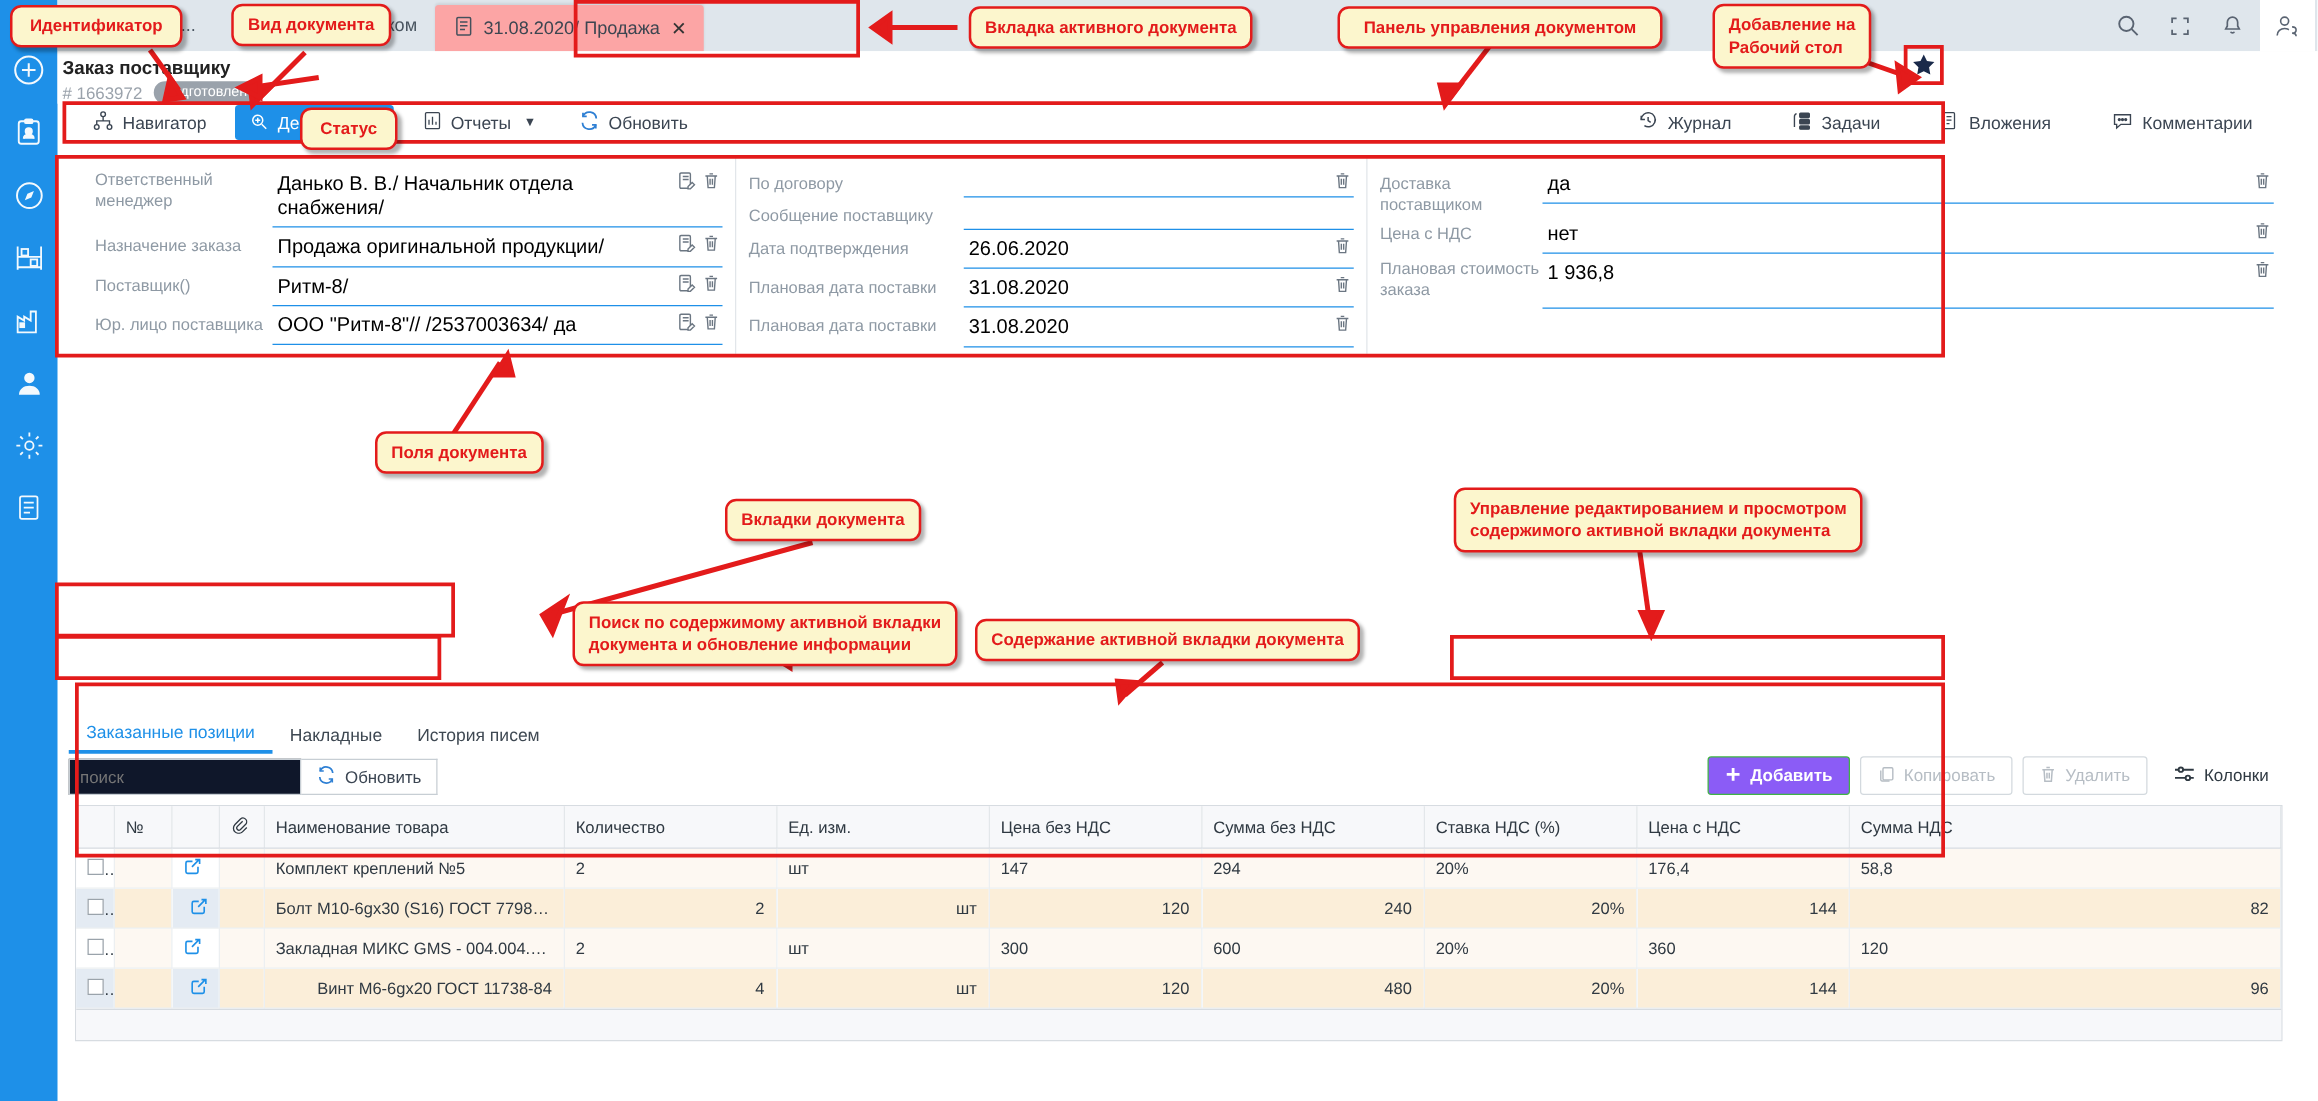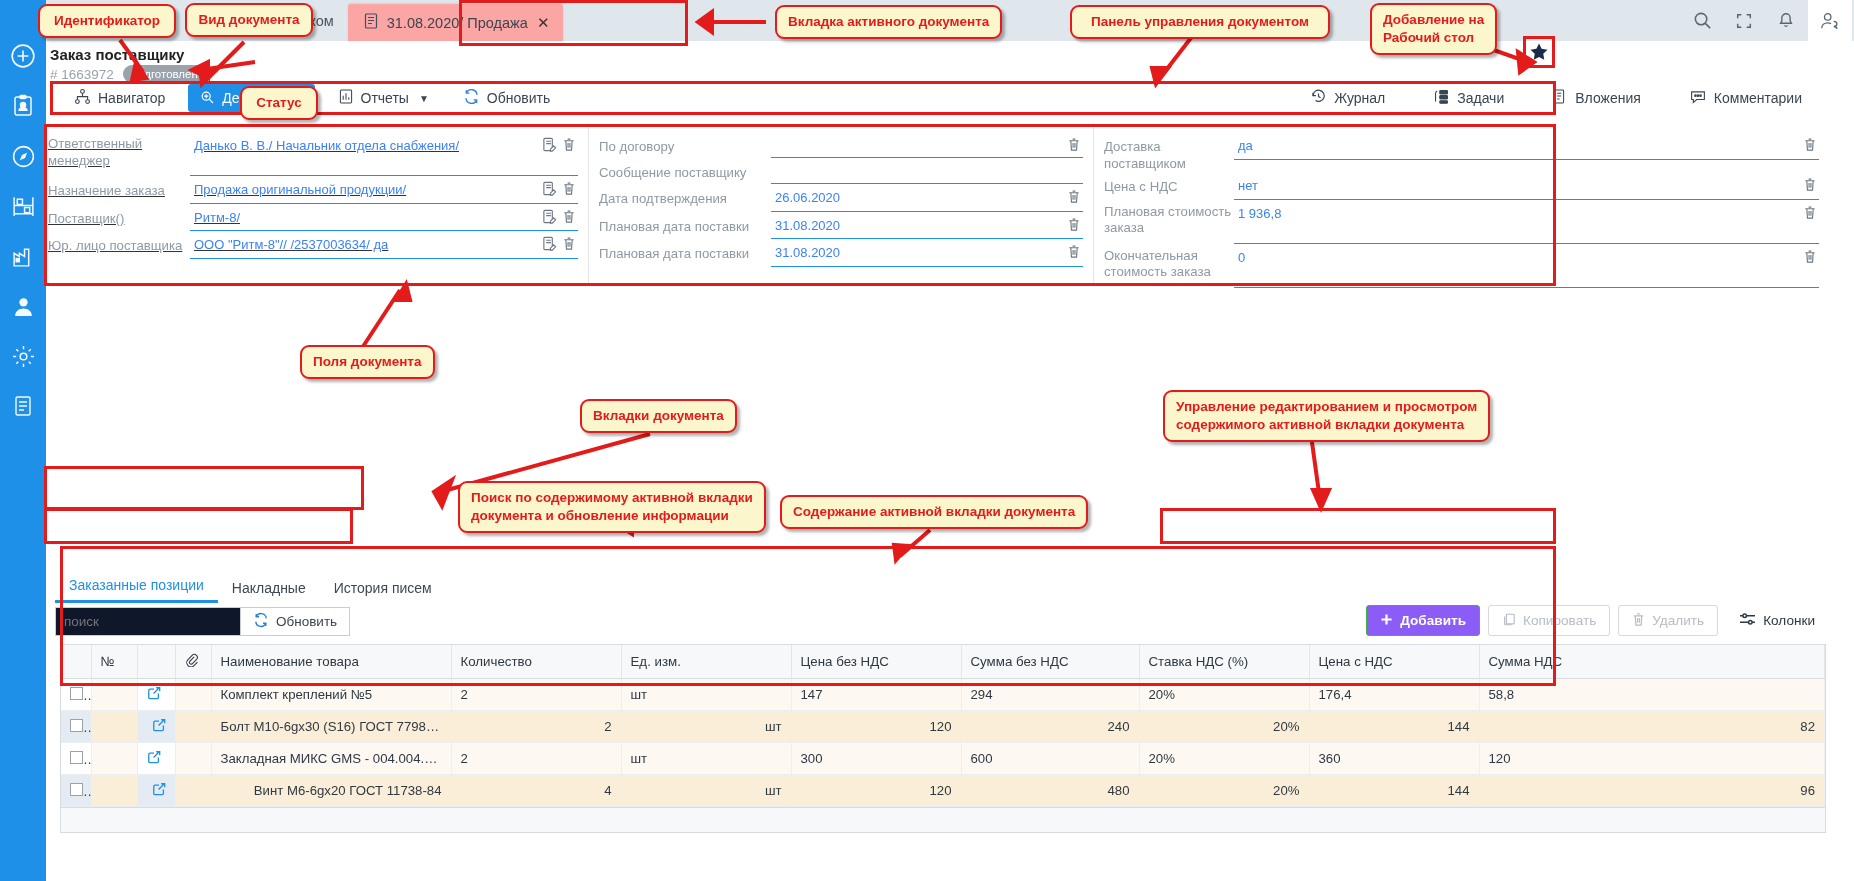--- a/index.html
+++ b/index.html
@@ -76,33 +76,33 @@
   .tb-btn .caret { font-size:10px; margin-left:3px; }
   .tb-left { display:flex; align-items:center; gap:12px; padding-left:8px; }
   .tb-right { margin-left:auto; display:flex; align-items:center; gap:26px; padding-right:14px; }
 
   
   #fields-panel {
     position:absolute; left:48px; top:126px; width:1781px; height:157px;
     background:#fff; display:flex;
   }
   .fcol { display:flex; flex-direction:column; padding:6px 0 0 0; }
-  .fcol.c1 { width:540px; padding-left:0;text-decoration:underline; }
+  .fcol.c1 { width:540px; padding-left:28px; }
   .fcol.c2 { width:505px; padding-left:10px; border-left:1px solid #e2e6ea; }
   .fcol.c3 { width:calc(1781px - 540px - 505px); padding-left:10px; border-left:1px solid #e2e6ea; }
   .frow { display:flex; align-items:flex-start; padding:0 10px 0 0; }
   .flabel {
     color:#8e99a4; font-size:13.2px; line-height:1.25; padding-top:7px;
     flex:0 0 auto; word-wrap:break-word;
   }
   .fcol.c1 .flabel { width:142px; }
   .fcol.c2 .flabel { width:172px; }
   .fcol.c3 .flabel { width:130px; }
   .fval-wrap { flex:1; border-bottom:1px solid #1e90e8; display:flex; align-items:flex-start; min-height:26px; }
-  .fval { flex:1; color:#3b82f6; font-size:13px; padding:6px 4px 5px 4px; line-height:1.2; }
+  .fval { flex:1; color:#000000; font-size:16px; padding:6px 4px 5px 4px; line-height:1.2; }
   .fval.empty { min-height:20px; }
   .fact { display:flex; align-items:center; gap:5px; padding:5px 2px 0 4px; color:#6b7682; }
   .fact svg { cursor:pointer; }
   .frow.tall .flabel { padding-top:4px; }
   .frow.tall .fval-wrap { min-height:44px; }
 
   
   #doc-tabs {
     position:absolute; left:55px; top:572px; display:flex; align-items:flex-end; gap:0;
   }
@@ -527,32 +527,20 @@
                 <path d="M2 4h10M5.5 2.2h3M3.6 4l.7 10h5.4l.7-10"></path>
                 <path d="M6 6.5v5M8 6.5v5"></path>
               </svg></span>
           </div>
         </div>
       </div>
       <div class="frow tall">
         <div class="flabel">Плановая стоимость заказа</div>
         <div class="fval-wrap">
           <div class="fval">1 936,8</div>
-          <div class="fact">
-            <span><svg width="14" height="15" viewBox="0 0 14 16" fill="none" stroke="#6b7682" stroke-width="1.2">
-                <path d="M2 4h10M5.5 2.2h3M3.6 4l.7 10h5.4l.7-10"></path>
-                <path d="M6 6.5v5M8 6.5v5"></path>
-              </svg></span>
-          </div>
-        </div>
-      </div>
-      <div class="frow tall">
-        <div class="flabel">Окончательная стоимость заказа</div>
-        <div class="fval-wrap">
-          <div class="fval">0</div>
           <div class="fact">
             <span><svg width="14" height="15" viewBox="0 0 14 16" fill="none" stroke="#6b7682" stroke-width="1.2">
                 <path d="M2 4h10M5.5 2.2h3M3.6 4l.7 10h5.4l.7-10"></path>
                 <path d="M6 6.5v5M8 6.5v5"></path>
               </svg></span>
           </div>
         </div>
       </div>
     </div>
 </div>
@@ -764,21 +752,21 @@
         <path d="M452,480 l-18,12 8,14 z"></path>
       <path d="M1310,428 L1320,500"></path>
         <path d="M1313,490 l8,18 8,-18 z"></path>
       <path d="M930,530 L900,556"></path>
         <path d="M908,546 l-12,14 -2,-15 z"></path>
       <path d="M748,508 L620,524"></path>
         <path d="M632,514 l-16,10 16,10 z"></path>
     </g>
   </svg>
   <div id="annotations-host">
-      <div class="callout" style="left: 8px; top: 4px; min-width: 138px; text-align: center; margin-left: 30px;">Идентификатор</div>
+      <div class="callout" style="left: 8px; top: 4px; min-width: 138px; text-align: center;">Идентификатор</div>
       <div class="callout" style="left: 185px; top: 3px; min-width: 128px; text-align: center;">Вид документа</div>
       <div class="callout" style="left: 240px; top: 42px; min-width: 78px; text-align: center; margin-top: 44px;">Статус</div>
       <div class="callout" style="left: 775px; top: 5px; min-width: 216px; text-align: center;">Вкладка активного документа</div>
       <div class="callout" style="left: 1070px; top: 5px; min-width: 260px; text-align: center;">Панель управления документом</div>
       <div class="callout" style="left: 1370px; top: 3px; min-width: 124px; text-align: left;">Добавление на
 Рабочий стол</div>
       <div class="callout" style="left: 300px; top: 345px; min-width: 128px; text-align: center;">Поля документа</div>
       <div class="callout" style="left: 580px; top: 399px; min-width: 152px; text-align: center;">Вкладки документа</div>
       <div class="callout" style="left: 1163px; top: 390px; min-width: 302px; text-align: left;">Управление редактированием и просмотром
 содержимого активной вкладки документа</div>

